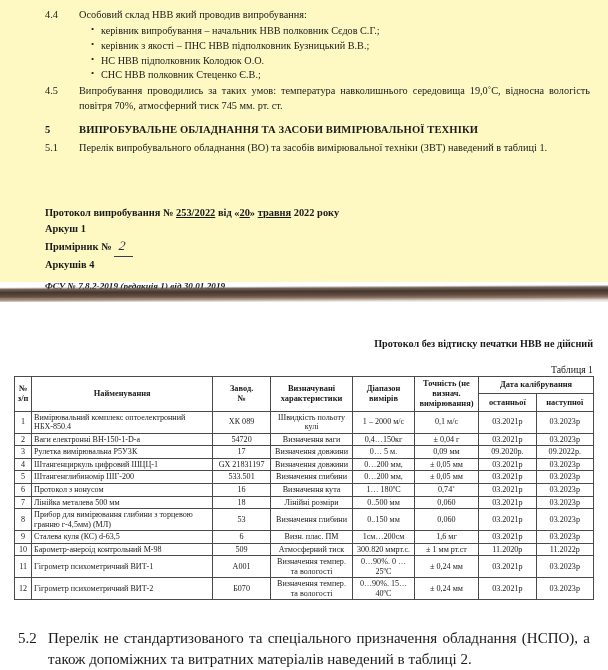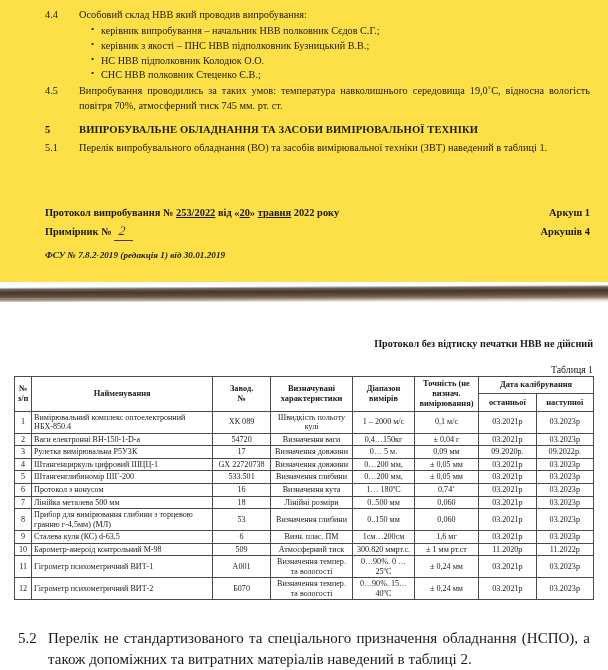--- a/index.html
+++ b/index.html
@@ -8,21 +8,21 @@
     background:#ffffff;
     font-family:"Liberation Serif","DejaVu Serif",serif;
     color:#1a1a1a;
     overflow:hidden;
     position:relative;
   }
 
   
   .page-top{
     position:absolute;left:0;top:0;width:608px;height:282px;
-    background:#fde047;
+    background:#fef9c3;
   }
   .para{
     display:flex;
     font-size:10.3px;
     line-height:1.42;
   }
   .para .num{
     width:34px;flex:0 0 34px;text-align:left;
   }
   .para .txt{flex:1;text-align:justify;}
@@ -50,21 +50,21 @@
   #section-5 .num{width:34px;flex:0 0 34px;}
   #clause-51{position:absolute;left:45px;top:141px;width:548px;}
 
   
   .p1-footer{
     position:absolute;left:45px;top:205px;width:545px;
     font-size:10.4px;
   }
   .p1-footer .line{
     display:flex;justify-content:space-between;align-items:baseline;
-    font-weight:bold;line-height:1.5;
+    font-weight:bold;line-height:1.5;flex-direction:column;
   }
   .p1-footer .line .right{font-weight:bold;}
   .ul-txt{text-decoration:underline;}
   .hw{
     font-family:"Liberation Serif",serif;
     font-style:italic;font-size:13px;font-weight:normal;
     color:#2a2a44;
     display:inline-block;transform:skewX(-6deg);
     padding:0 3px;
   }
@@ -275,21 +275,21 @@
         <td class="c">17</td>
         <td class="c">Визначення довжини</td>
         <td class="c">0… 5 м.</td>
         <td class="c">0,09 мм</td>
         <td class="c">09.2020р.</td>
         <td class="c">09.2022р.</td>
       </tr>
       <tr>
         <td class="c">4</td>
         <td class="l">Штангенциркуль цифровий ШЦЦ-1</td>
-        <td class="c">GX 22720738</td>
+        <td class="c">GX 21831197</td>
         <td class="c">Визначення довжини</td>
         <td class="c">0…200 мм,</td>
         <td class="c">± 0,05 мм</td>
         <td class="c">03.2021р</td>
         <td class="c">03.2023р</td>
       </tr>
       <tr>
         <td class="c">5</td>
         <td class="l">Штангенглибиномір ШГ-200</td>
         <td class="c">533.501</td>

